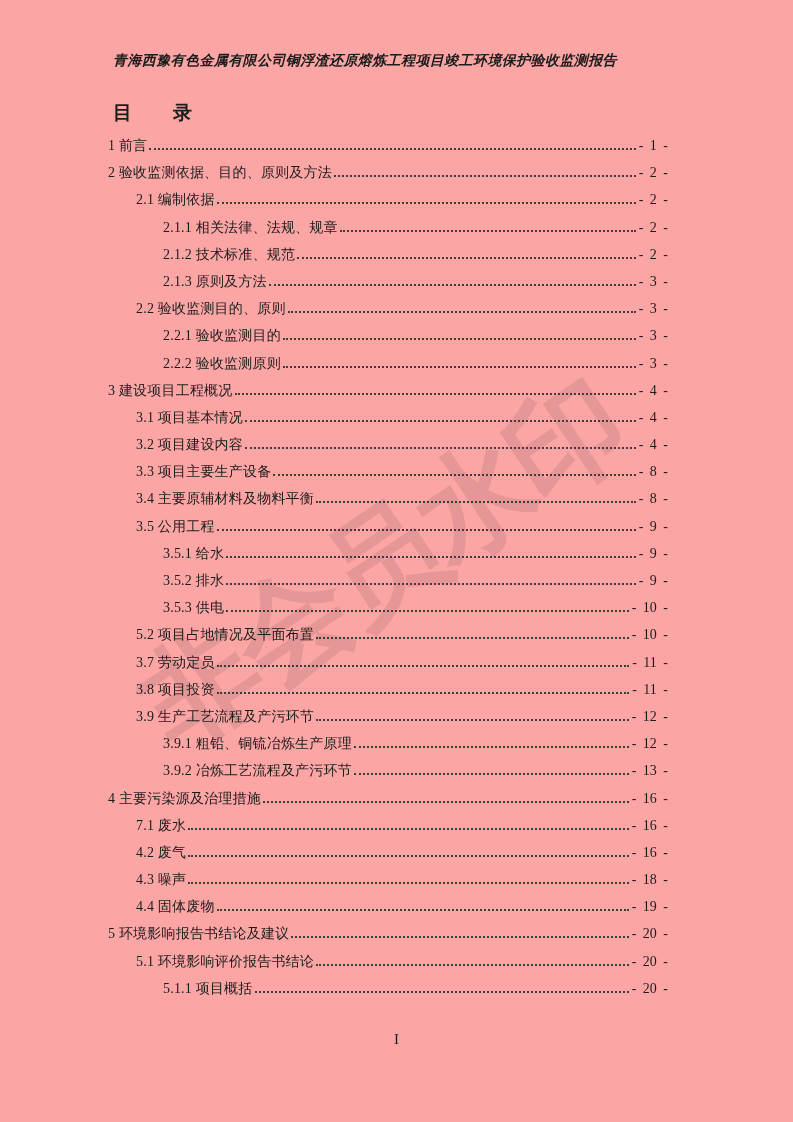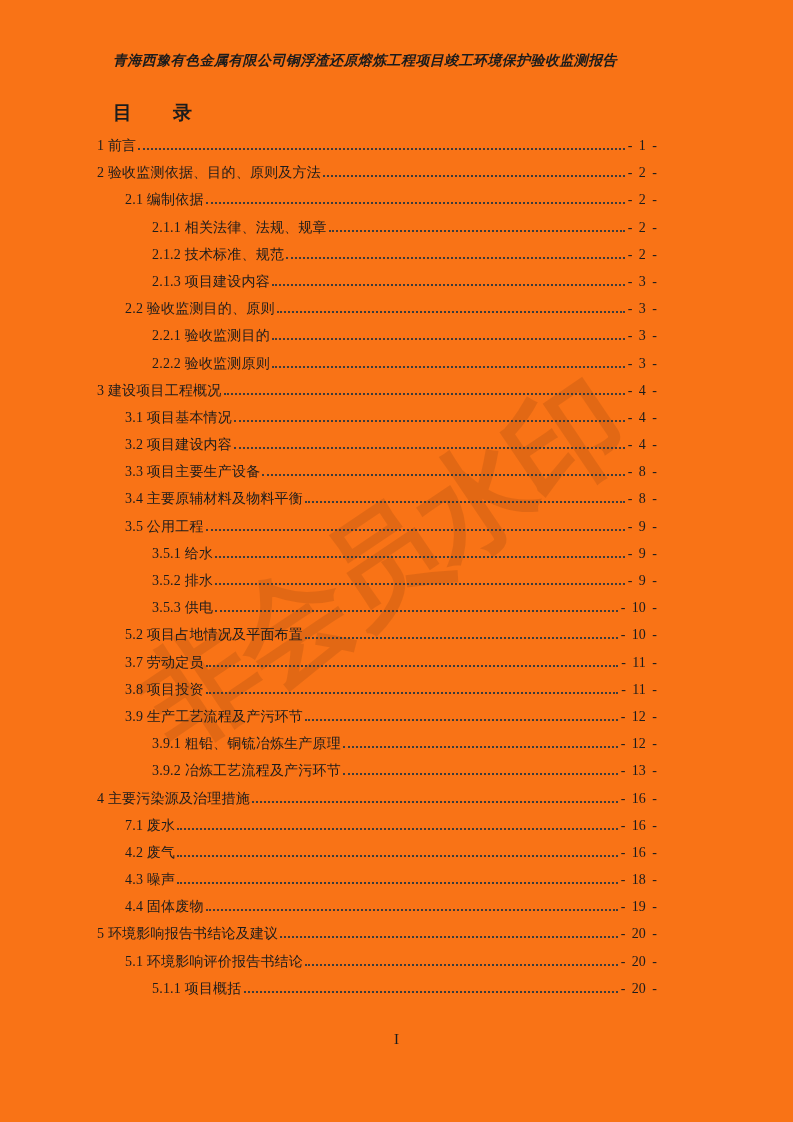--- a/index.html
+++ b/index.html
@@ -1,20 +1,20 @@
 <!DOCTYPE html>
 <html><head>
 <meta charset="utf-8">
 <style>
   html, body { margin: 0; padding: 0; background: #ffffff; }
   .page {
     position: relative;
     width: 793px;
     height: 1122px;
-    background: #f97316;
+    background: #fca5a5;
     overflow: hidden;
     font-family: "Liberation Serif", "DejaVu Serif", serif;
     color: #1c1c1c;
   }
 
   
   .doc-header {
     position: absolute;
     left: 113px;
     top: 52px;
@@ -53,21 +53,21 @@
     letter-spacing: -5px;
     white-space: nowrap;
     color: rgba(0, 0, 0, 0.09);
     pointer-events: none;
     z-index: 1;
   }
 
   
   .toc-list {
     position: absolute;
-    left: 97px;
+    left: 108px;
     top: 134px;
     width: 560px;
     margin: 0;
     padding: 0;
     list-style: none;
     z-index: 2;
     text-align: right;
   }
   .toc-row {
     display: flex;
@@ -137,21 +137,21 @@
     <span class="toc-label">2.1.1 相关法律、法规、规章</span>
     <span class="toc-dots"></span>
     <span class="toc-page">- 2 -</span>
   </li>
       <li class="toc-row lv3">
     <span class="toc-label">2.1.2 技术标准、规范</span>
     <span class="toc-dots"></span>
     <span class="toc-page">- 2 -</span>
   </li>
       <li class="toc-row lv3">
-    <span class="toc-label">2.1.3 项目建设内容</span>
+    <span class="toc-label">2.1.3 原则及方法</span>
     <span class="toc-dots"></span>
     <span class="toc-page">- 3 -</span>
   </li>
       <li class="toc-row lv2">
     <span class="toc-label">2.2 验收监测目的、原则</span>
     <span class="toc-dots"></span>
     <span class="toc-page">- 3 -</span>
   </li>
       <li class="toc-row lv3">
     <span class="toc-label">2.2.1 验收监测目的</span>

